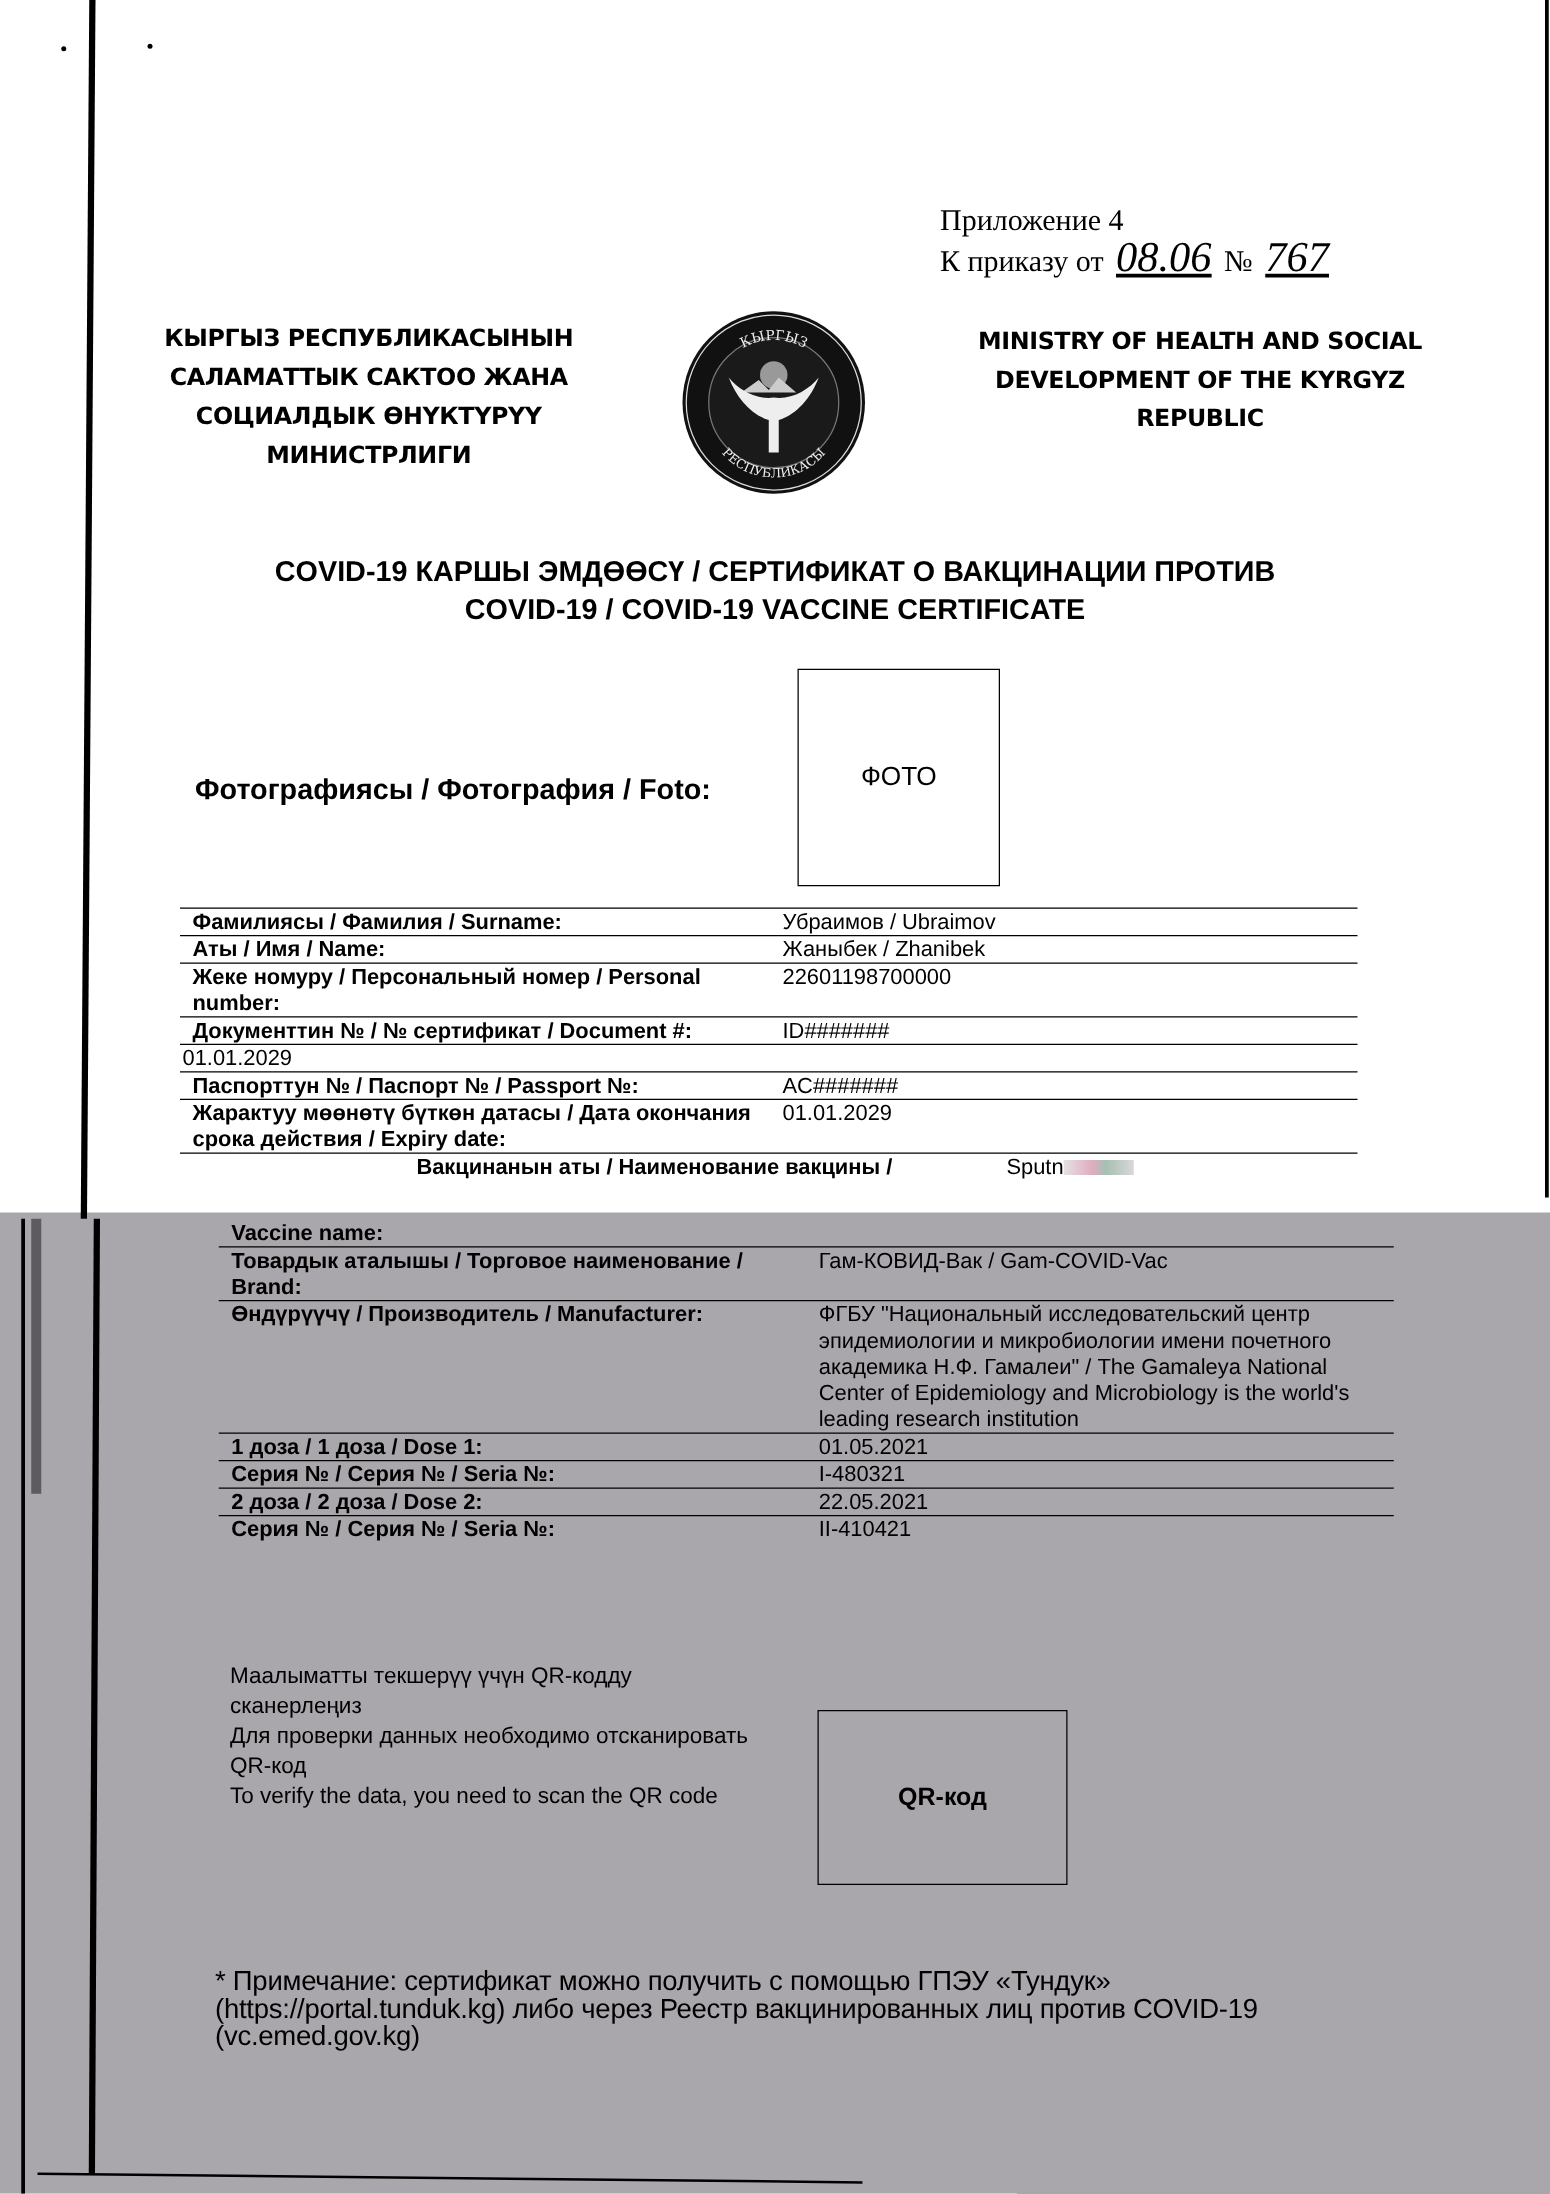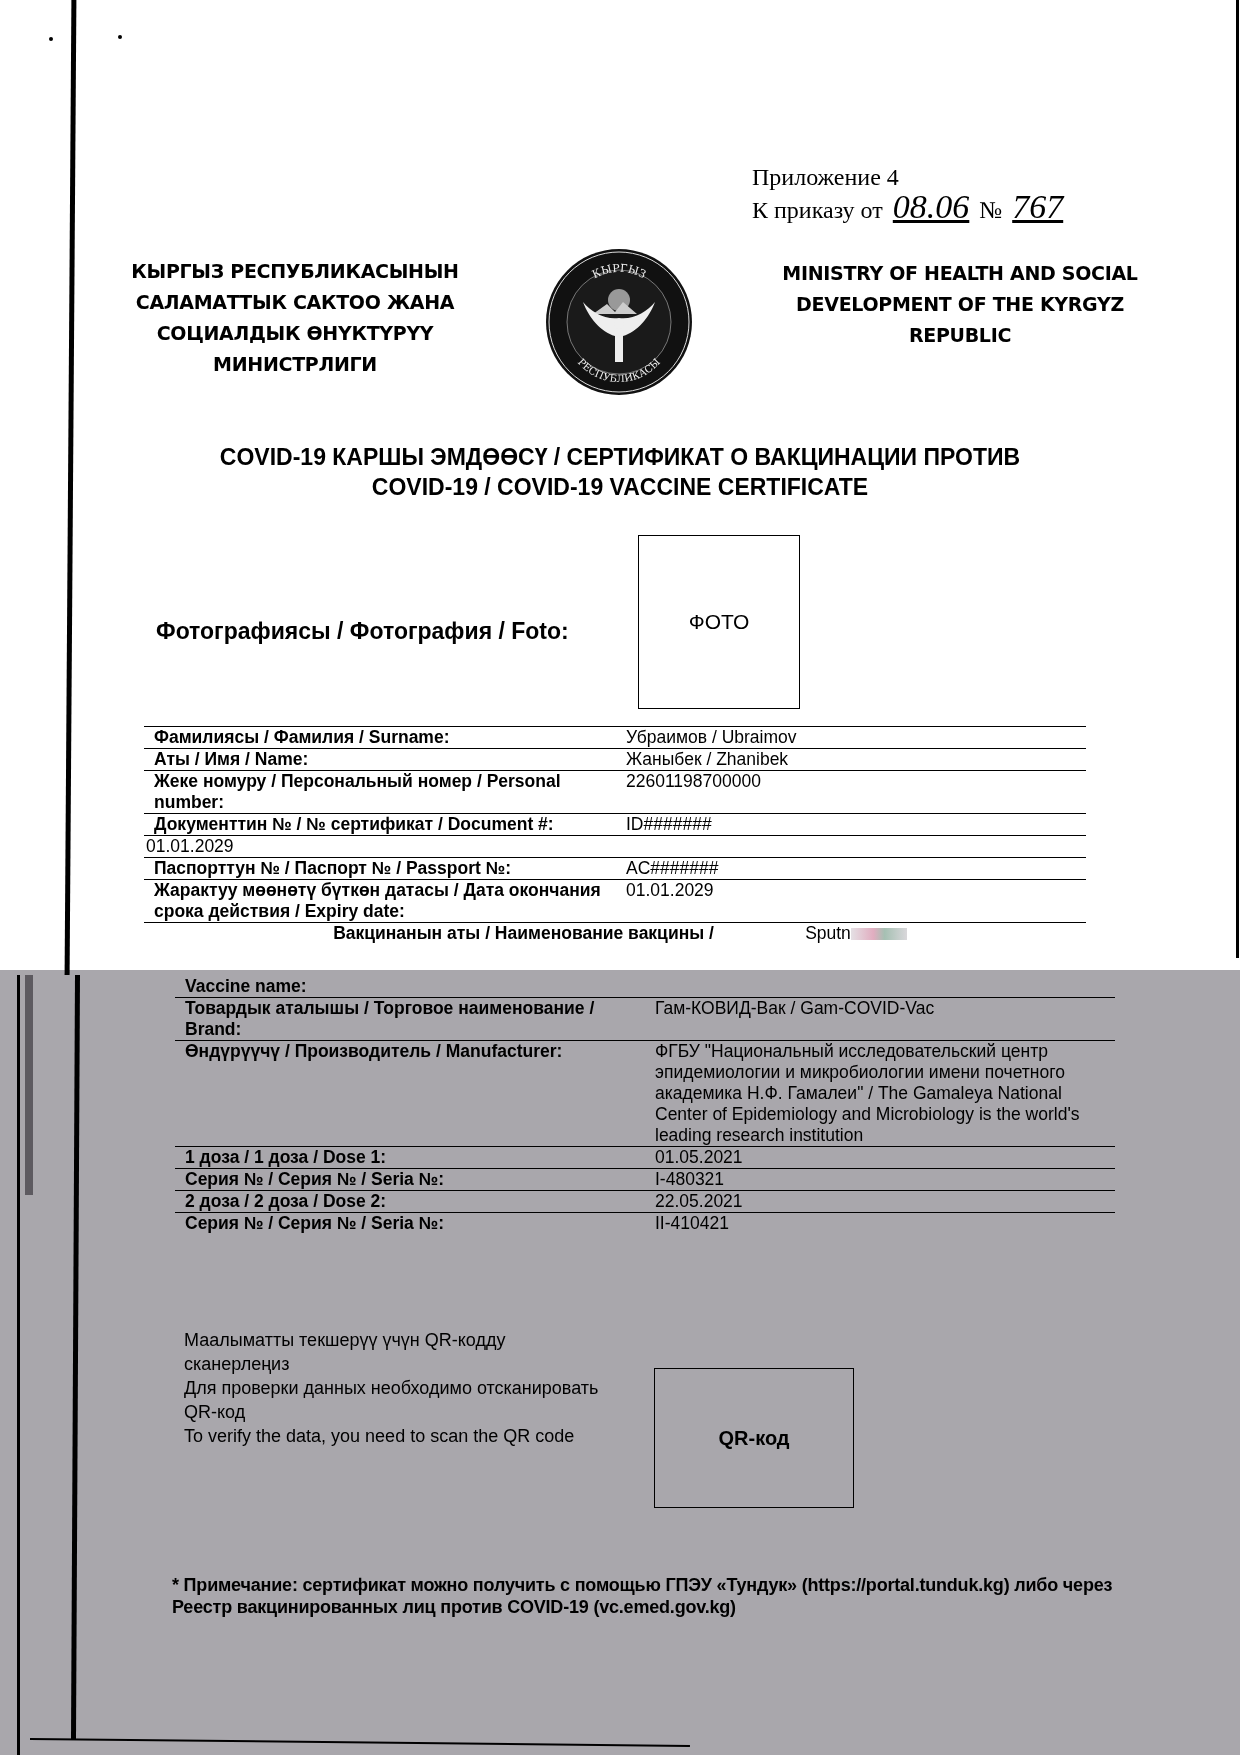--- a/index.html
+++ b/index.html
@@ -37,21 +37,21 @@
     .table-top .row .v { padding-left: 2px; }
     .table-bot .row .k { width: 480px; padding-left: 10px; }
     .table-bot .row .v { padding-left: 0; width: 450px; }
     .row.no-border { border-top: none; align-items: center; }
 
     .sputnik-smear { display: inline-block; width: 56px; height: 12px; background: linear-gradient(90deg, #d9d3d9, #d48aa5 40%, #7fa592 60%, #c9c6cb); vertical-align: middle; opacity: 0.7; }
 
     .verify { position: absolute; left: 184px; top: 1328px; width: 420px; font-size: 18px; line-height: 24px; }
     .qr-box { position: absolute; left: 654px; top: 1330px; width: 198px; height: 138px; border: 1.5px solid #000; display: flex; align-items: center; justify-content: center; font-weight: bold; font-size: 20px; margin-top: 38px; }
 
-    .note { position: absolute; left: 172px; top: 1574px; width: 950px; font-size: 18px; line-height: 22px; letter-spacing: -0.2px; font-weight: bold; }
+    .note { position: absolute; left: 172px; top: 1574px; width: 950px; font-size: 22px; line-height: 22px; letter-spacing: -0.2px; }
   </style>
 </head>
 <body>
 
 <div class="gray-band"></div>
 
 <div class="margin-line" style="left:68px;top:0;width:5px;height:975px;transform:skewX(-0.4deg);"></div>
 <div class="margin-line" style="left:73px;top:975px;width:5px;height:765px;transform:skewX(-0.3deg);"></div>
 <div class="margin-line" style="left:17px;top:975px;width:3px;height:780px;"></div>
 <div class="margin-line" style="left:25px;top:975px;width:8px;height:220px;background:#4a474d;opacity:0.8;"></div>

